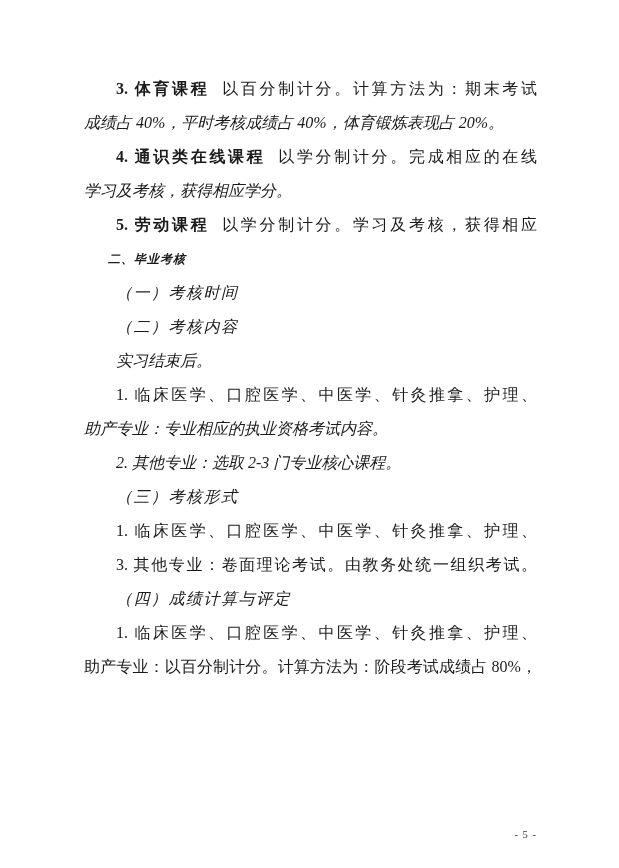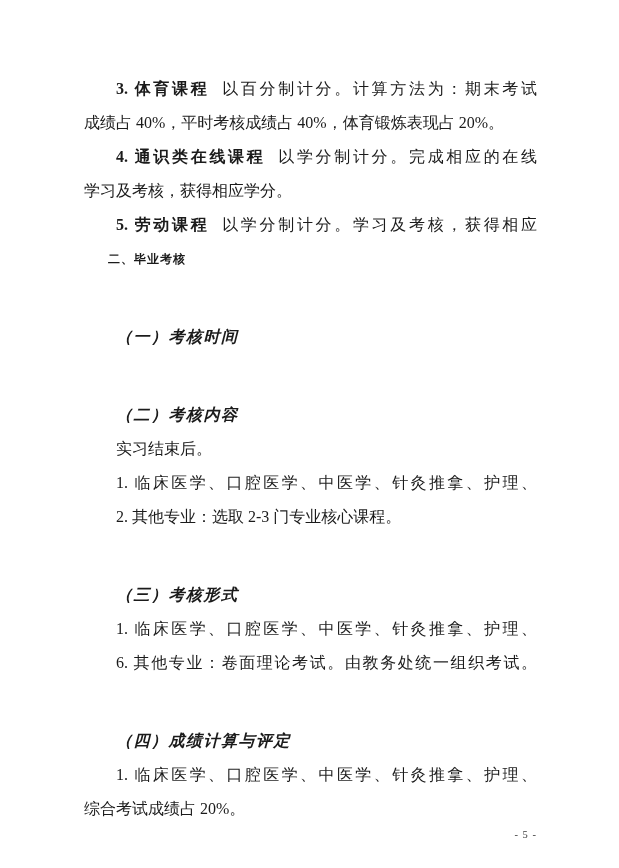--- a/index.html
+++ b/index.html
@@ -18,41 +18,40 @@
     left: 84px;
     top: 72px;
     width: 453px;
   }
   .line {
     height: 34px;
     line-height: 34px;
     font-size: 16px;
     overflow: hidden;
   }
-  .plain { white-space: nowrap; }
+  .plain { white-space: nowrap; font-style: italic; }
   .indent { text-indent: 2em; }
   .fill {
     text-align: justify;
     text-align-last: justify;
   }
   .lead {
     font-weight: bold;
     margin-right: 0.8em;
   }
   .hei {
     font-family: "Liberation Sans", "DejaVu Sans", sans-serif;
     font-weight: bold;
     font-size: 12px;
     letter-spacing: 1px;
   }
   .sub {
-    font-weight: bold;
+    font-weight: normal;
     font-style: italic;
     letter-spacing: 1.5px;
-    margin-top: 44px;
   }
   .footer {
     position: absolute;
     top: 828px;
     left: 0;
     width: 537px;
     text-align: right;
     font-size: 10.5px;
     line-height: 14px;
     color: #3a3a3a;
@@ -79,34 +78,35 @@
     <div class="line plain indent hei"><span>二、毕业考核</span></div>
 
     <div class="line plain indent sub"><span>（一）考核时间</span></div>
 
     <div class="line plain indent sub"><span>（二）考核内容</span></div>
 
     <div class="line plain indent"><span>实习结束后。</span></div>
 
     <div class="line indent fill"><span>1. 临床医学、口腔医学、中医学、针灸推拿、护理、</span></div>
 
+    <div class="line plain"><span>助产专业：专业相应的执业资格考试内容。</span></div>
 
     <div class="line plain indent"><span>2. 其他专业：选取 2-3 门专业核心课程。</span></div>
 
     <div class="line plain indent sub"><span>（三）考核形式</span></div>
 
     <div class="line indent fill"><span>1. 临床医学、口腔医学、中医学、针灸推拿、护理、</span></div>
 
 
 
-    <div class="line indent fill"><span>6. 其他专业：卷面理论考试。由教务处统一组织考试。</span></div>
+    <div class="line indent fill"><span>3. 其他专业：卷面理论考试。由教务处统一组织考试。</span></div>
 
     <div class="line plain indent sub"><span>（四）成绩计算与评定</span></div>
 
     <div class="line indent fill"><span>1. 临床医学、口腔医学、中医学、针灸推拿、护理、</span></div>
 
+    <div class="line fill"><span>助产专业：以百分制计分。计算方法为：阶段考试成绩占 80%，</span></div>
 
-    <div class="line plain"><span>综合考试成绩占 20%。</span></div>
 
   </div>
 
   <div class="footer">- 5 -</div>
 </div>
 
 </body></html>

